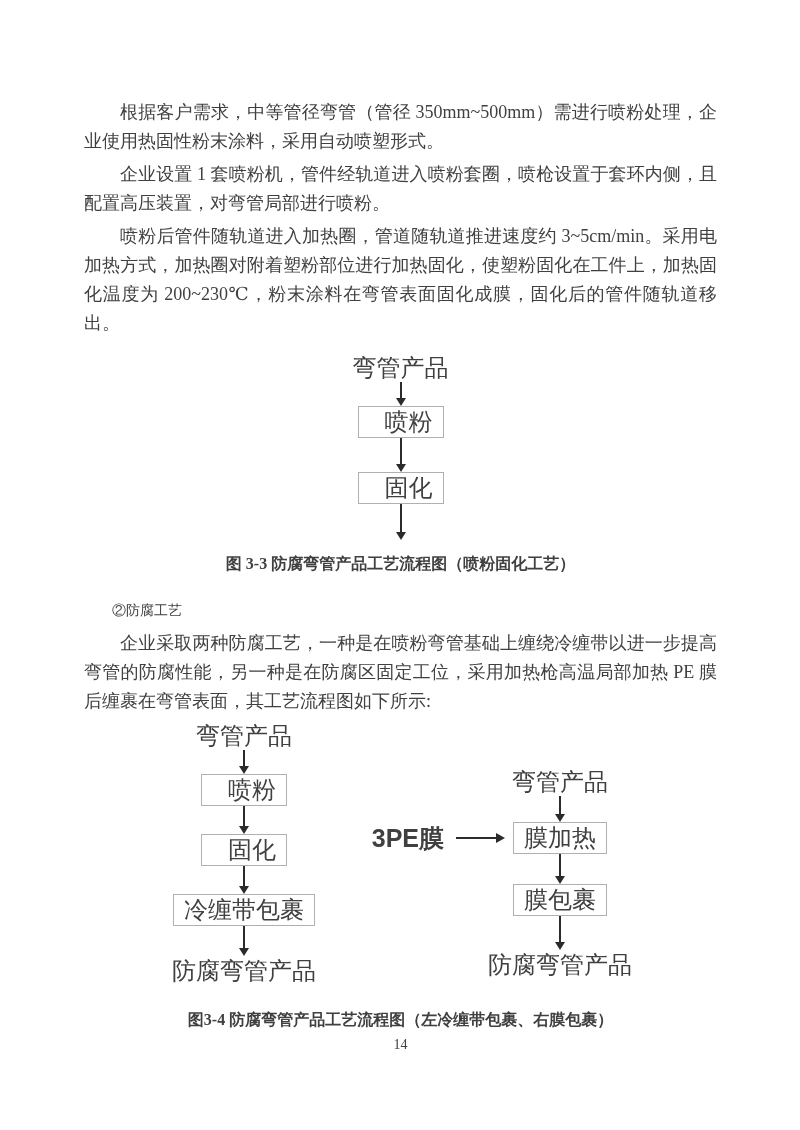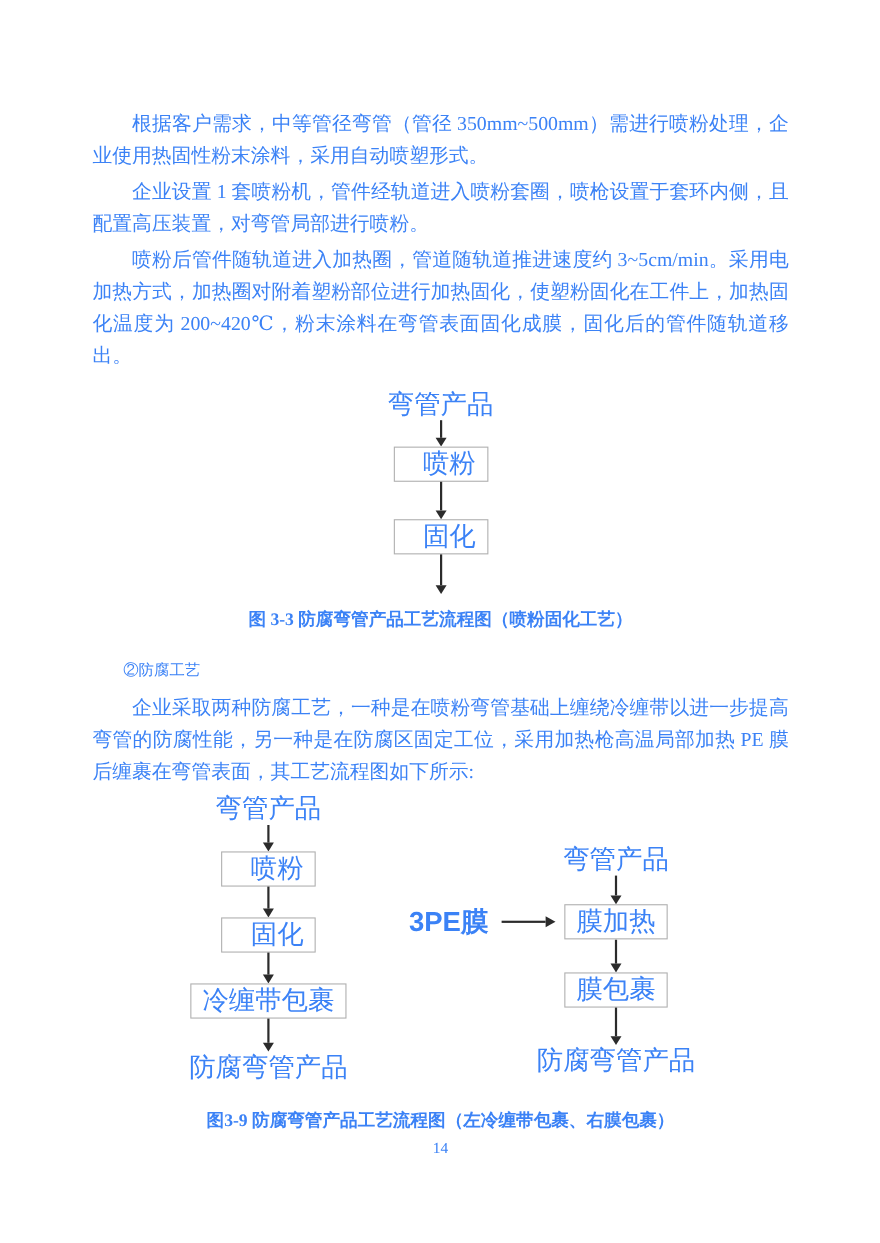--- a/index.html
+++ b/index.html
@@ -2,21 +2,21 @@
 <html><head>
 <meta charset="utf-8">
 <style>
   * { margin:0; padding:0; box-sizing:border-box; }
   html,body { background:#ffffff; }
   .page {
     position:relative;
     width:800px; height:1130px;
     background:#ffffff;
     font-family:"Liberation Serif","DejaVu Serif",serif;
-    color:#3b82f6;
+    color:#404040;
     padding:98px 83px 0 84px;
     overflow:hidden;
   }
   p.body-text {
     font-size:18px;
     line-height:29px;
     text-align:justify;
     text-indent:2em;
     margin:0 0 4px 0;
   }
@@ -92,21 +92,21 @@
     line-height:18px;
   }
 </style>
 </head>
 <body>
 
 <div class="page">
 
   <p class="body-text">根据客户需求，中等管径弯管（管径 350mm~500mm）需进行喷粉处理，企业使用热固性粉末涂料，采用自动喷塑形式。</p>
   <p class="body-text">企业设置 1 套喷粉机，管件经轨道进入喷粉套圈，喷枪设置于套环内侧，且配置高压装置，对弯管局部进行喷粉。</p>
-  <p class="body-text">喷粉后管件随轨道进入加热圈，管道随轨道推进速度约 3~5cm/min。采用电加热方式，加热圈对附着塑粉部位进行加热固化，使塑粉固化在工件上，加热固化温度为 200~420℃，粉末涂料在弯管表面固化成膜，固化后的管件随轨道移出。</p>
+  <p class="body-text">喷粉后管件随轨道进入加热圈，管道随轨道推进速度约 3~5cm/min。采用电加热方式，加热圈对附着塑粉部位进行加热固化，使塑粉固化在工件上，加热固化温度为 200~230℃，粉末涂料在弯管表面固化成膜，固化后的管件随轨道移出。</p>
 
   <div class="fc-col fig33">
     <div class="fc-label">弯管产品</div>
     <div class="fc-arrow a24">
         <span class="line"></span>
         <span class="head"></span>
       </div>
     <div class="fc-box">喷粉</div>
     <div class="fc-arrow a34">
         <span class="line"></span>
@@ -173,17 +173,17 @@
       <div class="fc-box">膜包裹</div>
       <div class="fc-arrow a34">
           <span class="line"></span>
           <span class="head"></span>
         </div>
       <div class="fc-end-label">防腐弯管产品</div>
     </div>
 
   </div>
 
-  <p class="caption caption-34">图3-9 防腐弯管产品工艺流程图（左冷缠带包裹、右膜包裹）</p>
+  <p class="caption caption-34">图3-4 防腐弯管产品工艺流程图（左冷缠带包裹、右膜包裹）</p>
 
   <div class="page-number">14</div>
 
 </div>
 
 </body></html>

